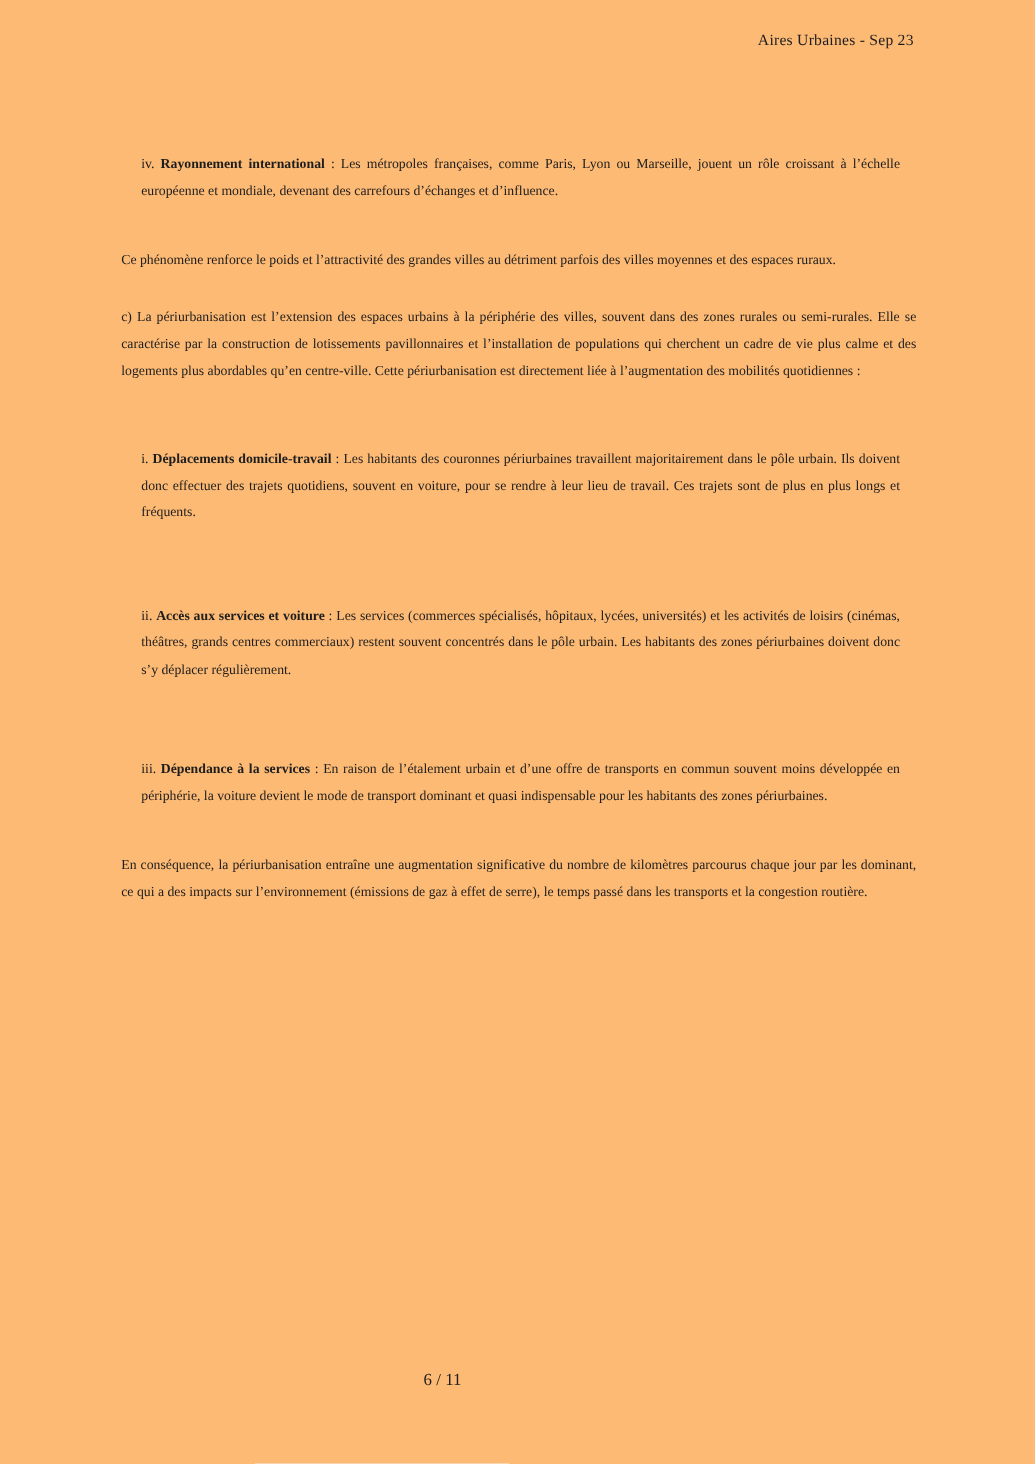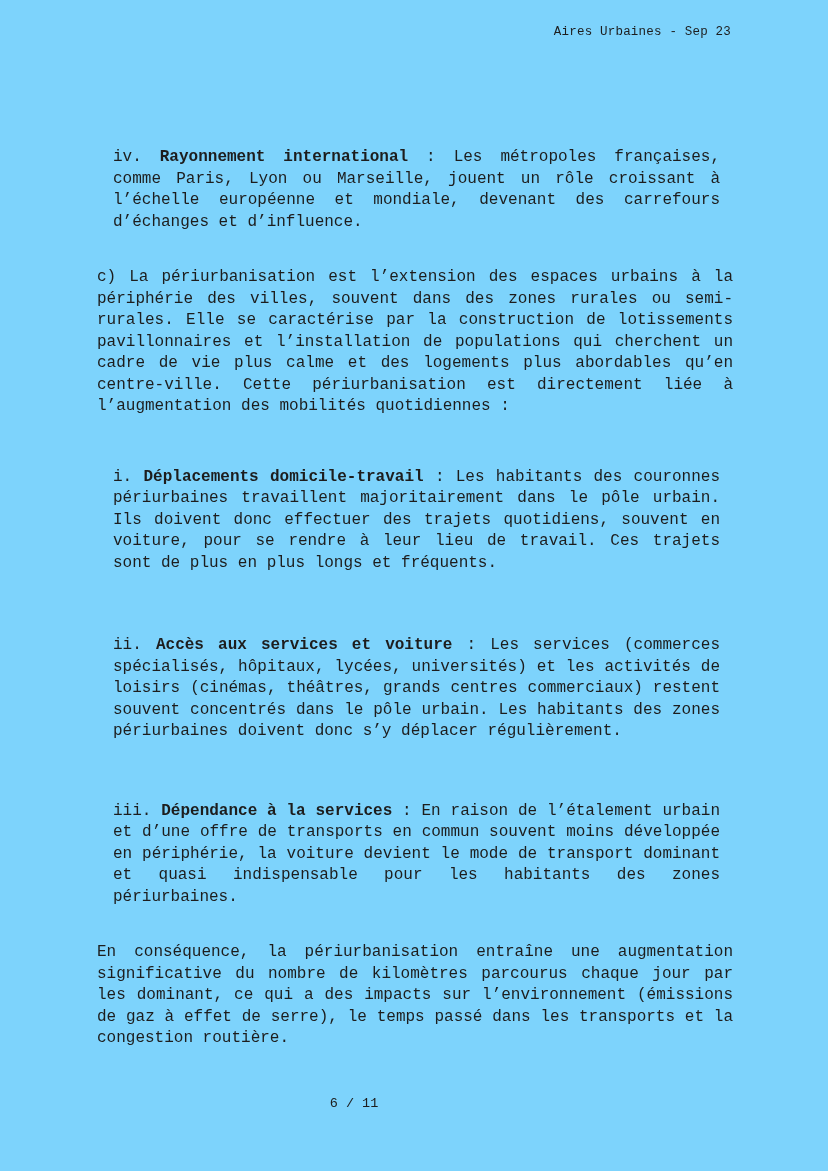--- a/index.html
+++ b/index.html
@@ -12,40 +12,39 @@
       height: 1171px;
       position: relative;
       font-family: "Liberation Serif", "DejaVu Serif", serif;
       color: #1d1d1d;
       -webkit-font-smoothing: antialiased;
     }
     .page {
       position: relative;
       width: 828px;
       height: 1171px;
-      background: #7dd3fc;
+      background: #fdba74;
       overflow: hidden;
-      font-family: Liberation Mono, monospace;
     }
     .doc-header {
       position: absolute;
       top: 25px;
       left: 0;
       right: 97px;
       text-align: right;
       font-size: 12.5px;
       letter-spacing: 0.2px;
       color: #1d1d1d;
     }
     .doc-body {
       position: absolute;
-      top: 147px;
+      top: 121px;
       left: 97px;
       width: 636px;
-      font-size: 16px;
+      font-size: 11px;
       line-height: 21.5px;
       text-align: justify;
       hyphens: auto;
       -webkit-hyphens: auto;
     }
     .doc-body p { margin: 0; }
     .list-item {
       margin-left: 16px !important;
       margin-right: 13px !important;
     }
@@ -71,20 +70,21 @@
 <div class="page">
 
   <div class="doc-header">
     <span>Aires Urbaines - Sep 23</span>
   </div>
 
   <div class="doc-body">
 
     <p class="list-item m34"><span>iv.</span> <strong>Rayonnement international</strong><span> : Les métropoles françaises, comme Paris, Lyon ou Marseille, jouent un rôle croissant à l’échelle européenne et mondiale, devenant des carrefours d’échanges et d’influence.</span></p>
 
+    <p class="m24">Ce phénomène renforce le poids et l’attractivité des grandes villes au détriment parfois des villes moyennes et des espaces ruraux.</p>
 
     <p class="m49">c) La périurbanisation est l’extension des espaces urbains à la périphérie des villes, souvent dans des zones rurales ou semi-rurales. Elle se caractérise par la construction de lotissements pavillonnaires et l’installation de populations qui cherchent un cadre de vie plus calme et des logements plus abordables qu’en centre-ville. Cette périurbanisation est directement liée à l’augmentation des mobilités quotidiennes :</p>
 
     <p class="list-item m61"><span>i.</span> <strong>Déplacements domicile-travail</strong><span> : Les habitants des couronnes périurbaines travaillent majoritairement dans le pôle urbain. Ils doivent donc effectuer des trajets quotidiens, souvent en voiture, pour se rendre à leur lieu de travail. Ces trajets sont de plus en plus longs et fréquents.</span></p>
 
     <p class="list-item m58"><span>ii.</span> <strong>Accès aux services et voiture</strong><span> : Les services (commerces spécialisés, hôpitaux, lycées, universités) et les activités de loisirs (cinémas, théâtres, grands centres commerciaux) restent souvent concentrés dans le pôle urbain. Les habitants des zones périurbaines doivent donc s’y déplacer régulièrement.</span></p>
 
     <p class="list-item m34"><span>iii.</span> <strong>Dépendance à la services</strong><span> : En raison de l’étalement urbain et d’une offre de transports en commun souvent moins développée en périphérie, la voiture devient le mode de transport dominant et quasi indispensable pour les habitants des zones périurbaines.</span></p>
 
     <p>En conséquence, la périurbanisation entraîne une augmentation significative du nombre de kilomètres parcourus chaque jour par les dominant, ce qui a des impacts sur l’environnement (émissions de gaz à effet de serre), le temps passé dans les transports et la congestion routière.</p>

